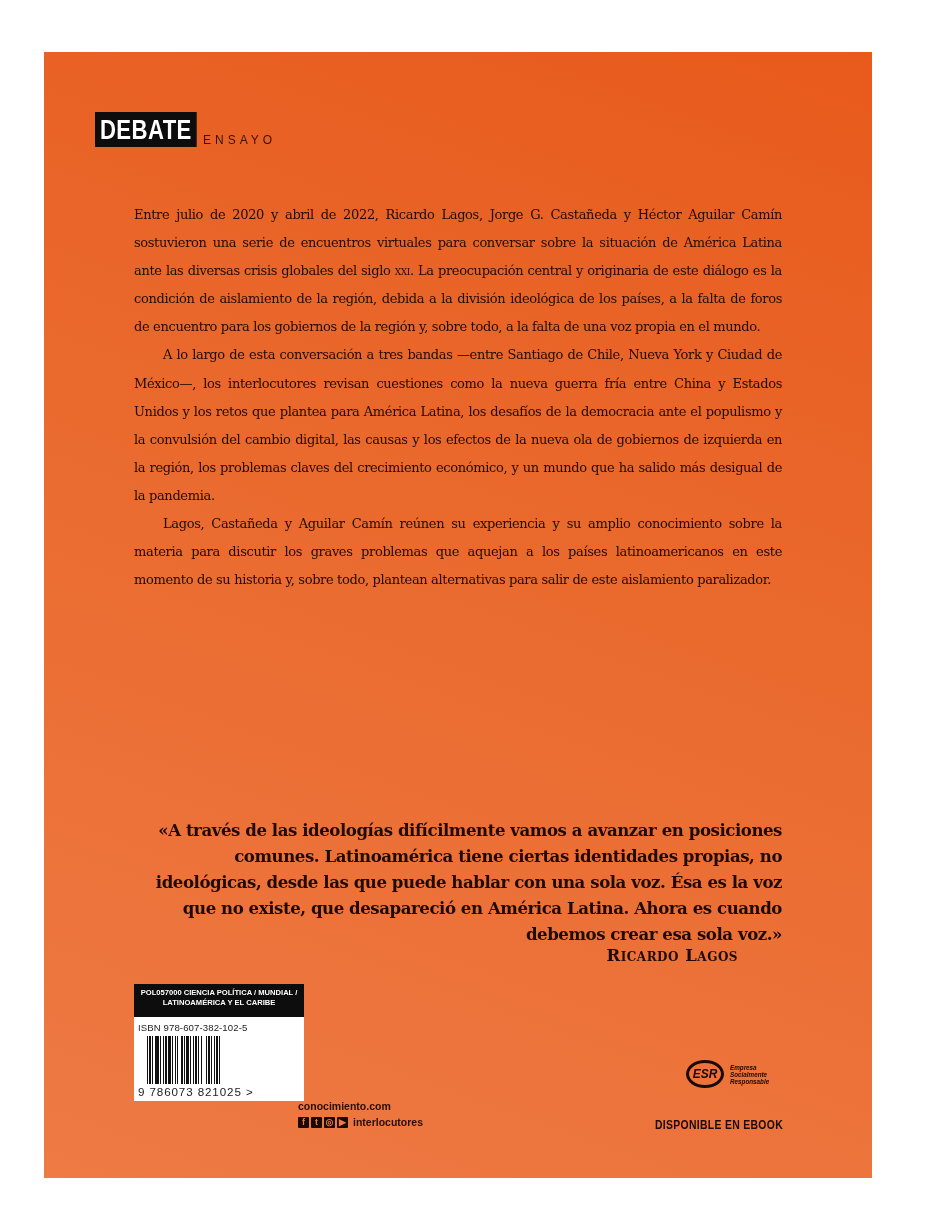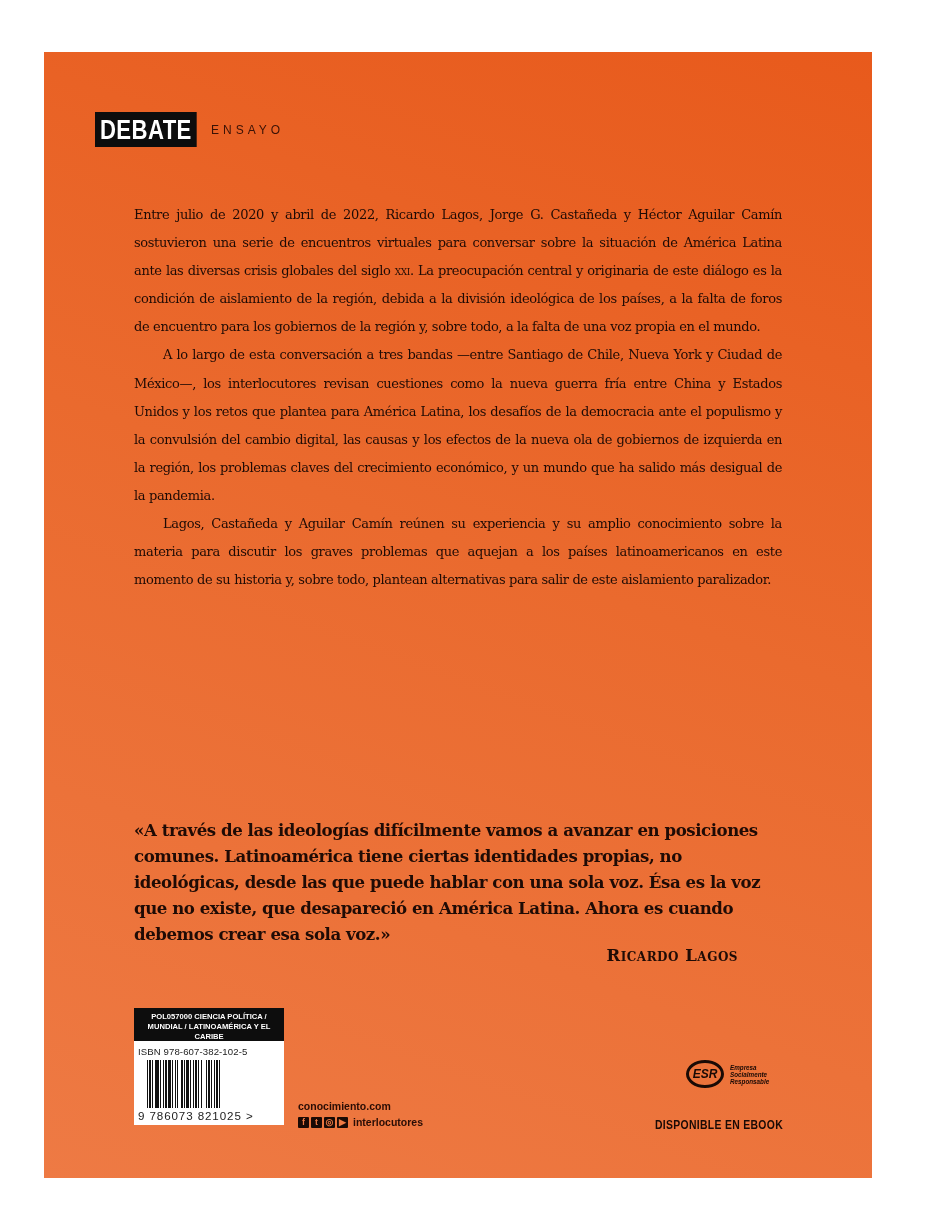--- a/index.html
+++ b/index.html
@@ -1,47 +1,47 @@
 <!DOCTYPE html>
 <html><head>
 <meta charset="utf-8">
 <style>
   html, body { margin: 0; padding: 0; background: #ffffff; }
   body { width: 940px; height: 1215px; position: relative; overflow: hidden; font-family: "DejaVu Serif", serif; }
   .cover {
     position: absolute; left: 44px; top: 52px; width: 828px; height: 1126px;
     background: linear-gradient(200deg, #e85a1c 0%, #ea6a2e 45%, #ee7a44 100%);
   }
-  .brand { position: absolute; left: 51px; top: 60px; display: flex; align-items: center; gap: 8px; }
+  .brand { position: absolute; left: 51px; top: 60px; display: flex; align-items: flex-end; }
   .brand-box {
     background: #0d0d0d; color: #ffffff; font-family: "Liberation Sans", sans-serif; font-weight: bold;
     font-size: 27px; letter-spacing: 0.5px; padding: 1px 6px 0 6px; height: 34px; line-height: 34px;
     transform: scaleX(0.82); transform-origin: left center;
   }
   .brand-sub {
     margin-left: -16px; font-family: "Liberation Sans", sans-serif; font-size: 12px; letter-spacing: 4px; color: #3a1206;
   }
   .blurb {
     position: absolute; left: 90px; top: 149px; width: 648px;
     font-family: "DejaVu Serif", serif; font-size: 13px; line-height: 28.1px; color: #1f0b05;
     text-align: justify; letter-spacing: -0.35px;
   }
   .blurb p { margin: 0; }
   .blurb p + p { text-indent: 29px; }
   .sc { font-variant: small-caps; }
   .quote {
-    position: absolute; left: 90px; top: 765px; width: 648px; text-align: left;
+    position: absolute; left: 90px; top: 765px; width: 648px; text-align: right;
     font-family: "DejaVu Serif", serif; font-weight: bold; font-size: 16.6px; line-height: 26px; color: #1f0b05;
     letter-spacing: -0.45px;
   }
   .quote-author {
     position: absolute; right: 134px; top: 894px; font-family: "DejaVu Serif", serif; font-weight: bold;
     font-size: 16.5px; color: #1f0b05; font-variant: small-caps; letter-spacing: 0.5px; text-align: center;
   }
-  .isbn-block { position: absolute; left: 90px; top: 956px; width: 150px; background: #ffffff; }
+  .isbn-block { position: absolute; left: 90px; top: 932px; width: 170px; background: #ffffff; }
   .isbn-category {
     background: #0d0d0d; color: #ffffff; font-family: "Liberation Sans", sans-serif; font-weight: bold;
     font-size: 7.6px; line-height: 10px; text-align: center; padding: 4px 3px 3px 3px; height: 33px; box-sizing: border-box;
   }
   .isbn-text { font-family: "Liberation Sans", sans-serif; font-size: 9.6px; color: #222; padding: 5px 12px 0 4px; letter-spacing: 0.1px; }
   .barcode { height: 48px; margin: 3px 6px 0 13px; display: flex; align-items: stretch; }
   .barcode i { display: block; background: #111; height: 100%; }
   .barcode b { display: block; height: 100%; }
   .barcode-num { font-family: "Liberation Sans", sans-serif; font-size: 11.6px; color: #222; padding: 1px 0 3px 4px; letter-spacing: 0.9px; white-space: nowrap; }
   .web { position: absolute; left: 254px; top: 1048px; font-family: "Liberation Sans", sans-serif; font-weight: bold; font-size: 10.5px; color: #2a0d05; }

